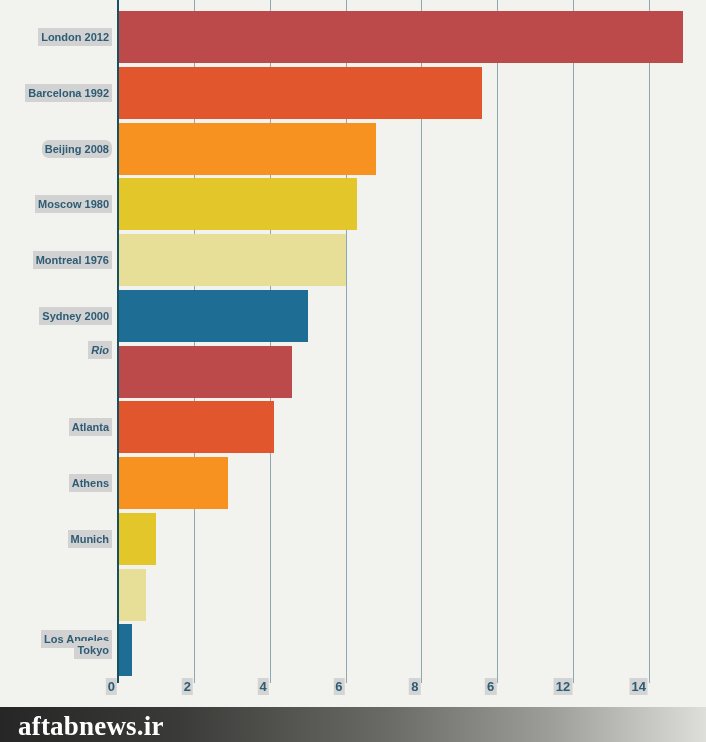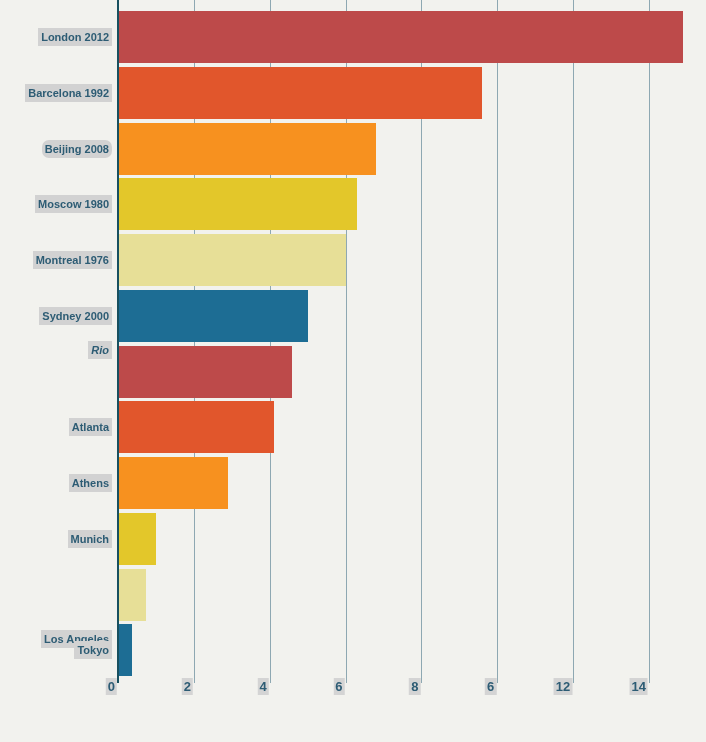--- a/index.html
+++ b/index.html
@@ -166,14 +166,17 @@
         <div class="tick-label" style="left: 268.72px;">4</div>
         <div class="tick-label" style="left: 344.58px;">6</div>
         <div class="tick-label" style="left: 420.44px;">8</div>
         <div class="tick-label" style="left: 496.3px;">6</div>
         <div class="tick-label" style="left: 572.16px;">12</div>
         <div class="tick-label" style="left: 648.02px;">14</div>
       </div>
   </div>
 
   <div id="watermark-top-edge"></div>
+  <div id="watermark-bar">
+    <div id="watermark-text">aftabnews.ir</div>
+  </div>
 
 </div>
 
 </body></html>

